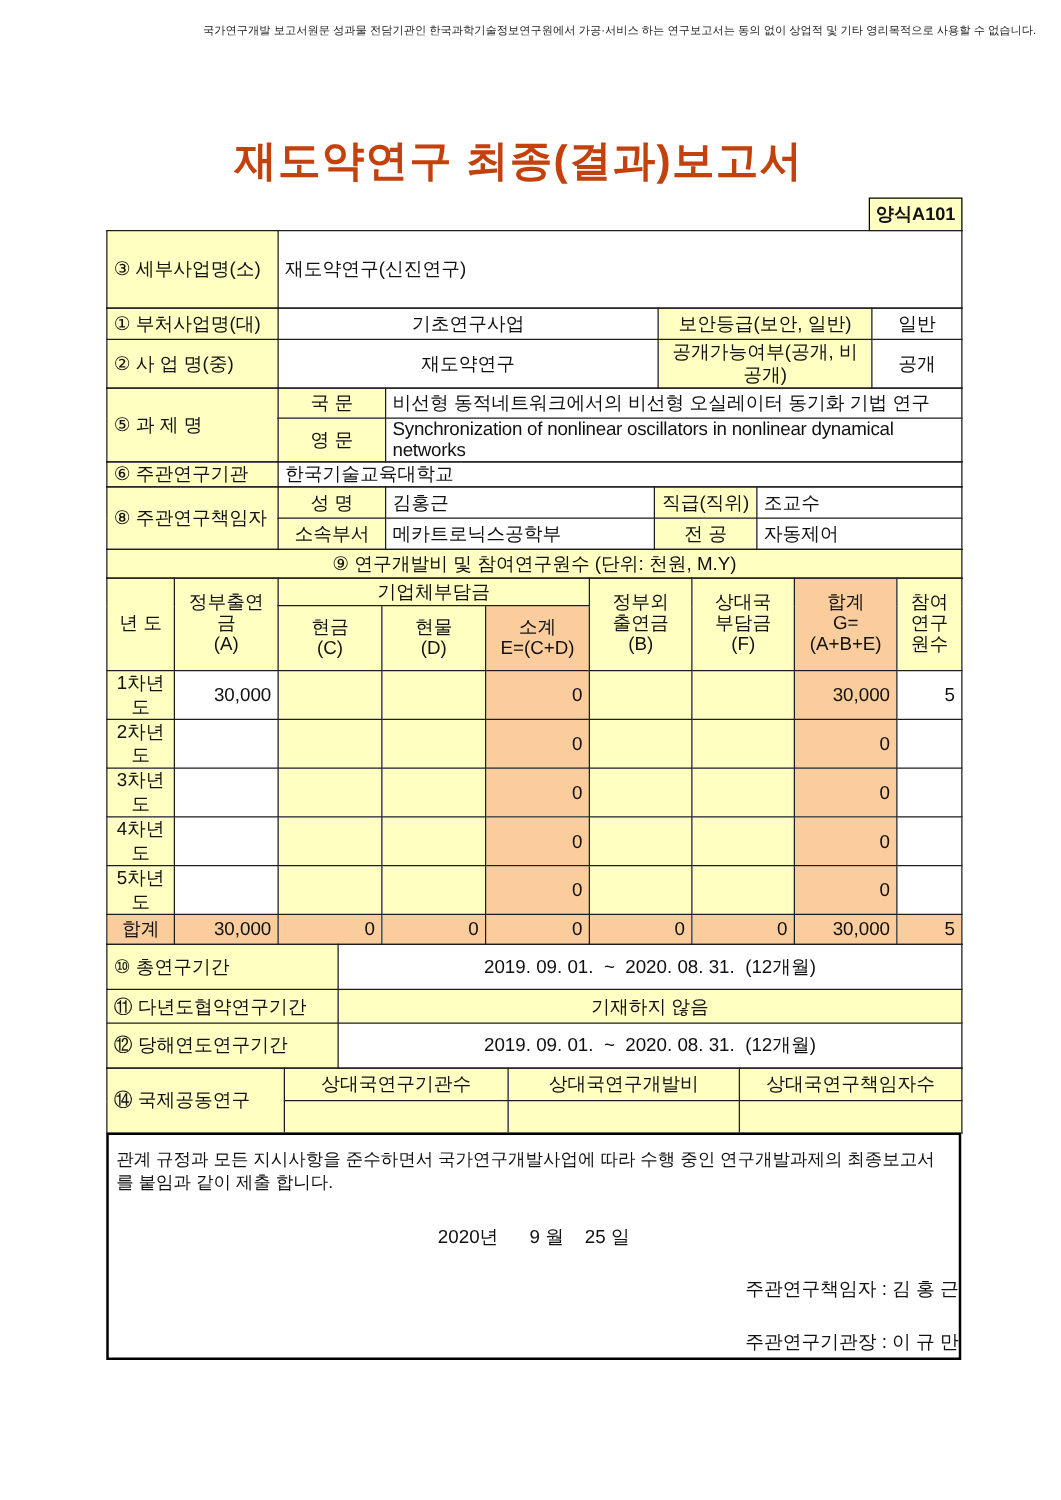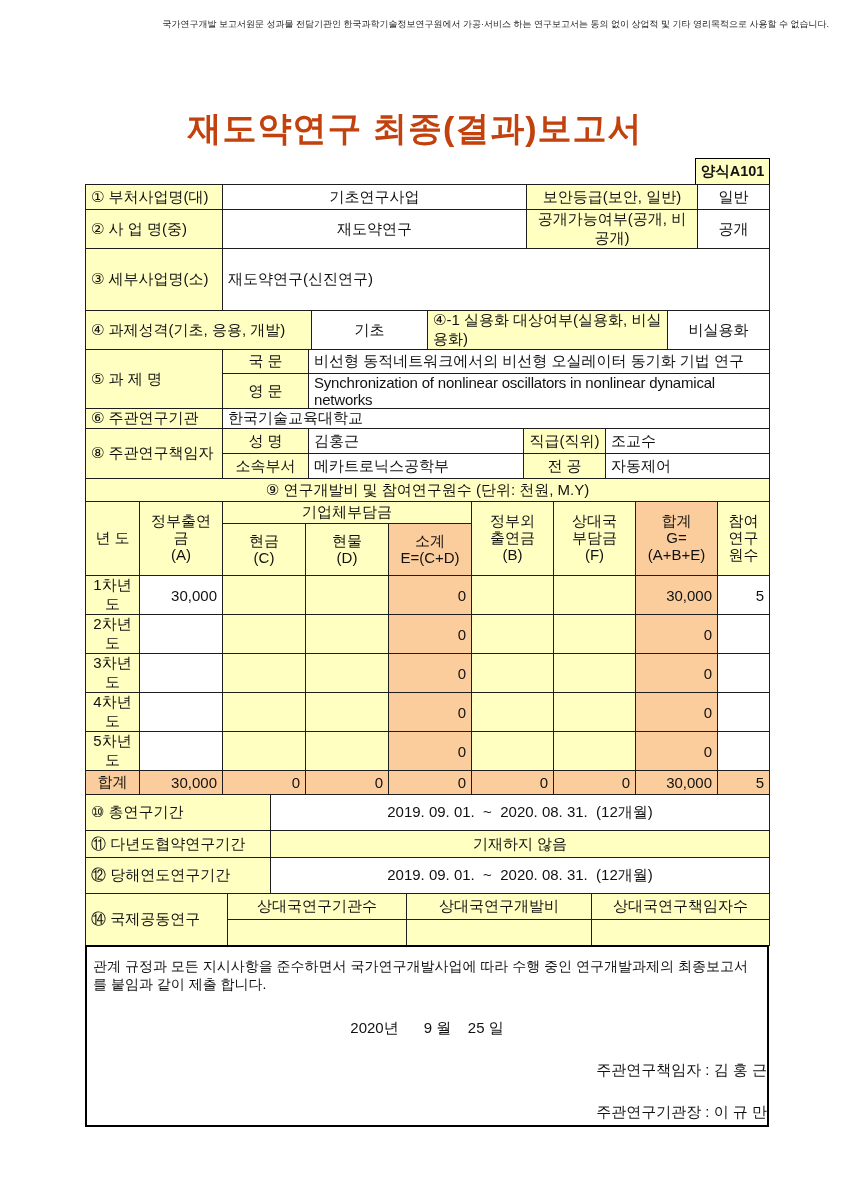--- a/index.html
+++ b/index.html
@@ -35,69 +35,53 @@
 
   <div class="doc-title">재도약연구  최종(결과)보고서</div>
 
   <div class="form">
 
     <div class="a101">양식A101</div>
 
     <table class="t">
       <colgroup>
           <col style="width:137px">
+          <col style="width:547px">
+        </colgroup>
+      <tbody>
+          <tr style="height:62px">
+        <td class="y l">③ 세부사업명(소)</td>
+        <td class="w l">재도약연구(신진연구)</td>
+      </tr>
+    </tbody>
+      </table>
+
+    <table class="t">
+      <colgroup>
+          <col style="width:137px">
           <col style="width:304px">
           <col style="width:171px">
           <col style="width:72px">
         </colgroup>
       <tbody>
           <tr style="height:25px">
         <td class="y l">① 부처사업명(대)</td>
         <td class="w c">기초연구사업</td>
         <td class="y c f13">보안등급(보안, 일반)</td>
         <td class="w c">일반</td>
       </tr>
       <tr style="height:25px">
         <td class="y l">② 사  업  명(중)</td>
         <td class="w c">재도약연구</td>
         <td class="y c f125">공개가능여부(공개, 비공개)</td>
         <td class="w c">공개</td>
       </tr>
     </tbody>
       </table>
 
-    <table class="t">
-      <colgroup>
-          <col style="width:137px">
-          <col style="width:547px">
-        </colgroup>
-      <tbody>
-          <tr style="height:62px">
-        <td class="y l">③ 세부사업명(소)</td>
-        <td class="w l">재도약연구(신진연구)</td>
-      </tr>
-    </tbody>
-      </table>
-
-    <table class="t">
-      <colgroup>
-          <col style="width:226px">
-          <col style="width:116px">
-          <col style="width:240px">
-          <col style="width:102px">
-        </colgroup>
-      <tbody>
-          <tr style="height:26px">
-        <td class="y l f13">④ 과제성격(기초, 응용, 개발)</td>
-        <td class="w c">기초</td>
-        <td class="y l f125">④-1 실용화 대상여부(실용화, 비실용화)</td>
-        <td class="w c">비실용화</td>
-      </tr>
-    </tbody>
-      </table>
 
     <table class="t">
       <colgroup>
           <col style="width:137px">
           <col style="width:86px">
           <col style="width:461px">
         </colgroup>
       <tbody>
           <tr style="height:24px">
         <td class="y l" rowspan="2">⑤ 과  제  명</td>

